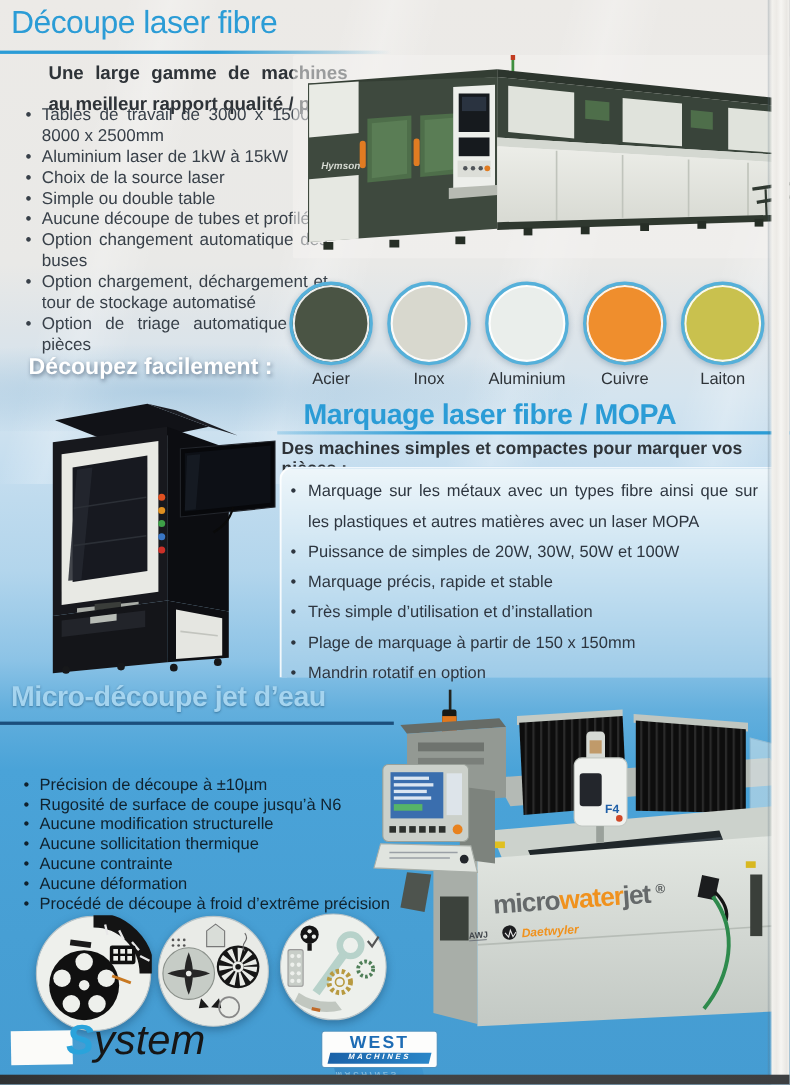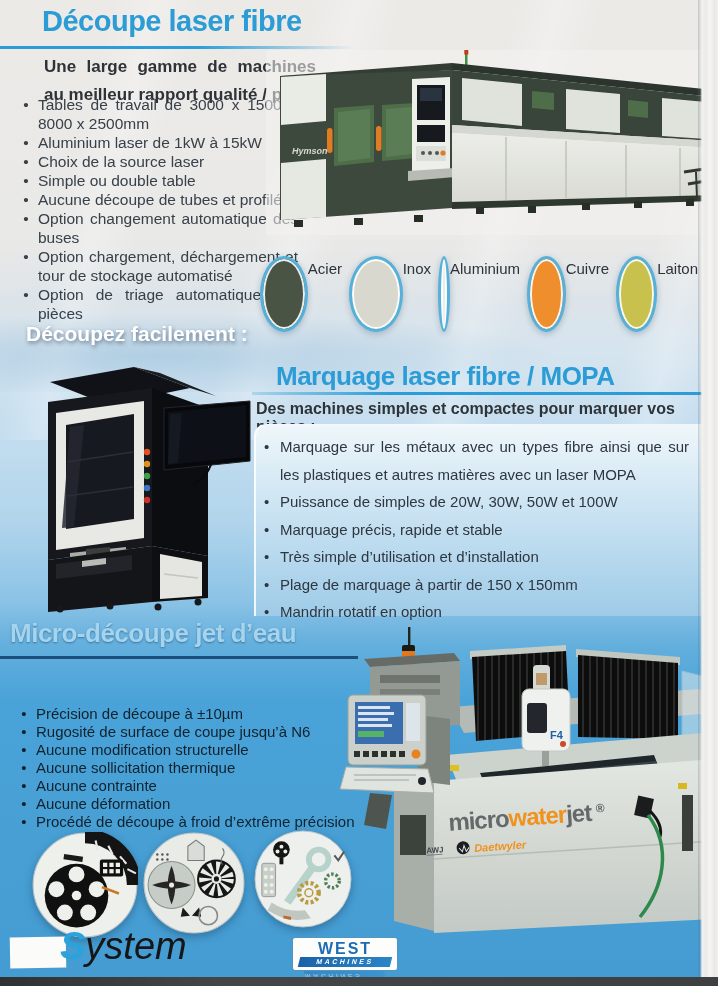--- a/index.html
+++ b/index.html
@@ -8,21 +8,21 @@
     background:linear-gradient(180deg,
       #eceae7 0px,#e9e9e7 240px,#dde4e9 300px,#d4e4ef 360px,#c6deef 420px,
       #b2d5ec 520px,#8cc3e6 600px,#63afdd 645px,#4aa3d8 700px,#479fd4 850px,#459cd2 986px);}
   .abs{position:absolute;}
   .sheen{left:0;top:0;width:718px;height:440px;opacity:.45;pointer-events:none;
     background:repeating-linear-gradient(105deg,rgba(255,255,255,0) 0 110px,rgba(255,255,255,.55) 150px,rgba(255,255,255,0) 195px);}
   .swoosh{left:-60px;top:312px;width:620px;height:80px;pointer-events:none;
     background:radial-gradient(ellipse at 35% 55%,rgba(110,165,205,.35),rgba(110,165,205,0) 70%);}
 
   
-  .t1{left:10px;top:5px;font-size:29px;font-weight:bold;color:#2b9cd6;letter-spacing:-.5px;margin-left:32px;}
+  .t1{left:10px;top:5px;font-size:29px;font-weight:normal;color:#2b9cd6;letter-spacing:-.5px;}
   .rule1{left:0;top:46px;width:356px;height:3px;
     background:linear-gradient(90deg,#2b9cd6 0 55%,rgba(43,156,214,0) 100%);}
   .t2{left:250px;top:361px;width:468px;padding-left:26px;box-sizing:border-box;
     font-size:26px;font-weight:bold;color:#2b9cd6;letter-spacing:-.5px;}
   .rule2{left:252px;top:392px;width:466px;height:2.5px;
     background:linear-gradient(90deg,rgba(43,156,214,.25),#2b9cd6 30%,#2b9cd6);}
   .t3{left:10px;top:618px;font-size:26px;font-weight:bold;color:#a5d4ef;letter-spacing:-.5px;
     text-shadow:0 1px 2px rgba(15,60,95,.5);}
   .rule3{left:0;top:656px;width:358px;height:3px;background:#1b4e7c;}
 
@@ -40,21 +40,21 @@
   .list3{left:12px;top:705px;width:352px;font-size:15px;color:#10222e;line-height:18px;}
   .b-item{display:flex;text-align:justify;}
   .b-item::before{content:"•";flex:none;width:24px;text-align:center;}
   .list2 .b-item::before{width:16px;text-align:left;padding-left:2px;}
   .b-text{flex:1 1 auto;}
 
   
   .badge{left:26px;top:322px;font-size:21px;font-weight:bold;color:#fff;
     text-shadow:1px 2px 4px rgba(40,60,85,.6);}
   .mats{left:260px;top:256px;width:438px;display:flex;justify-content:space-between;}
-  .mat{width:82px;display:flex;flex-direction:row;align-items:flex-start;}
+  .mat{width:82px;display:flex;flex-direction:column;align-items:center;}
   .mat-circle{width:70px;height:70px;border-radius:50%;border:3px solid #55b0da;
     box-shadow:inset 0 0 0 2px rgba(255,255,255,.9),0 2px 6px rgba(30,60,90,.28);}
   .mat-label{margin-top:4px;font-size:15px;color:#2e3338;}
 
   
   .m1{left:266px;top:50px;width:452px;height:185px;}
   .m2{left:12px;top:358px;width:245px;height:255px;}
   .m3{left:330px;top:615px;width:388px;height:320px;}
   .samples{left:25px;top:828px;width:336px;height:116px;}
   .sample{position:absolute;filter:drop-shadow(0 3px 4px rgba(10,40,70,.35));}

